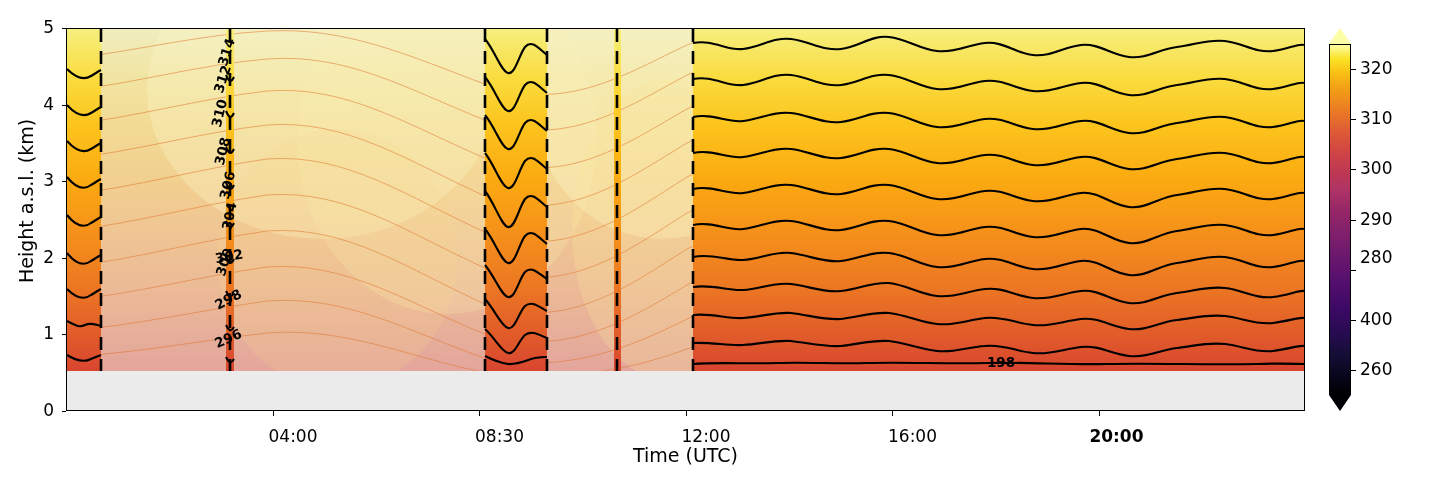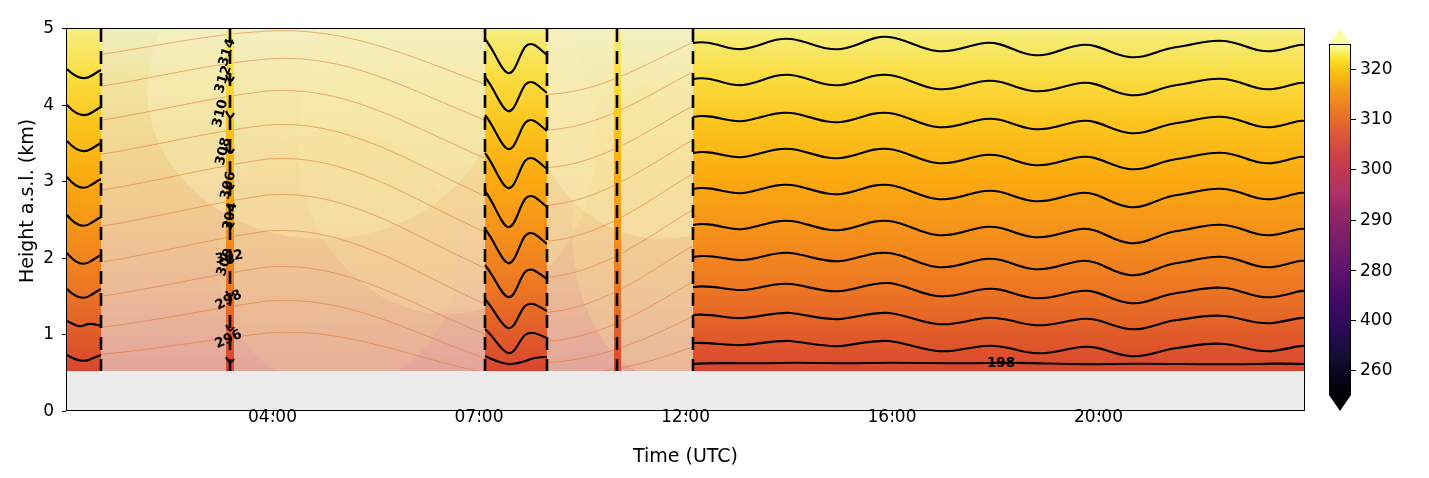--- a/index.html
+++ b/index.html
@@ -19,21 +19,21 @@
   
   .maintitle{position:absolute;left:0;top:2px;width:1429px;text-align:center;
              font-size:19.5px;letter-spacing:.1px;}
   .subtitle{position:absolute;left:80px;top:6px;font-size:18px;}
   .xlabel{position:absolute;left:0;top:444px;width:1371px;text-align:center;font-size:19px;}
   .ylabel{position:absolute;left:-154px;top:190px;width:360px;text-align:center;
           font-size:19px;transform:rotate(-90deg);}
 
   
   .xtick{position:absolute;top:411px;width:0;height:4.5px;border-left:1.1px solid #000;}
-  .xticklab{position:absolute;top:406px;font-size:17px;text-align:center;width:90px;margin-left:-45px;}
+  .xticklab{position:absolute;top:426px;font-size:17px;text-align:right;width:90px;margin-left:-45px;}
   .ytick{position:absolute;left:61.5px;width:4.5px;height:0;border-top:1.1px solid #000;}
   .yticklab{position:absolute;left:10px;width:44px;text-align:right;font-size:17px;margin-top:-11px;}
 
   
   .cbwrap{position:absolute;left:1329px;top:28px;width:22px;height:383px;}
   .cbbody{position:absolute;left:0;top:16px;width:22px;height:351px;
           border:1px solid #000;box-sizing:border-box;}
   .cbgrad{position:absolute;inset:0;
           background:linear-gradient(to top,
             #000004 0%,#07051b 5%,#140e36 11%,#280b53 18%,#3e0966 25%,
@@ -196,27 +196,27 @@
       <div class="clab" style="left: 1001px; top: 362px; transform: translate(-50%, -50%) rotate(0deg);">198</div>
     </div>
 
   <div class="xlabel">Time (UTC)</div>
   <div class="ylabel">Height a.s.l. (km)</div>
 
   <div id="xticks">
       <div class="xtick" style="left: 272.5px;"></div>
       <div class="xticklab" style="left: 272.5px;">04:00</div>
       <div class="xtick" style="left: 479px;"></div>
-      <div class="xticklab" style="left: 479px;">07:00</div>
+      <div class="xticklab" style="left: 479px;">08:30</div>
       <div class="xtick" style="left: 685.5px;"></div>
       <div class="xticklab" style="left: 685.5px;">12:00</div>
       <div class="xtick" style="left: 892px;"></div>
       <div class="xticklab" style="left: 892px;">16:00</div>
       <div class="xtick" style="left: 1098.5px;"></div>
-      <div class="xticklab" style="left: 1098.5px;">20:00</div>
+      <div class="xticklab" style="left: 1098.5px; font-weight: bold;">20:00</div>
     </div>
   <div id="yticks">
       <div class="ytick" style="top: 411px;"></div>
       <div class="yticklab" style="top: 411px;">0</div>
       <div class="ytick" style="top: 334.4px;"></div>
       <div class="yticklab" style="top: 334.4px;">1</div>
       <div class="ytick" style="top: 257.8px;"></div>
       <div class="yticklab" style="top: 257.8px;">2</div>
       <div class="ytick" style="top: 181.2px;"></div>
       <div class="yticklab" style="top: 181.2px;">3</div>
@@ -232,21 +232,21 @@
       <div class="cbgrad"></div>
     </div>
     <div class="cbbot"></div>
   </div>
   <div id="cbticks">
       <div class="cbtick" style="top: 369.929px;"></div>
       <div class="cbticklab" style="top: 369.929px;">260</div>
       <div class="cbtick" style="top: 319.786px;"></div>
       <div class="cbticklab" style="top: 319.786px;">400</div>
       <div class="cbtick" style="top: 269.643px;"></div>
-      <div class="cbticklab" style="top: 271px; text-align: right;">280</div>
+      <div class="cbticklab" style="top: 258px; text-align: right;">280</div>
       <div class="cbtick" style="top: 219.5px;"></div>
       <div class="cbticklab" style="top: 219.5px;">290</div>
       <div class="cbtick" style="top: 169.357px;"></div>
       <div class="cbticklab" style="top: 169.357px;">300</div>
       <div class="cbtick" style="top: 119.214px;"></div>
       <div class="cbticklab" style="top: 119.214px;">310</div>
       <div class="cbtick" style="top: 69.0714px;"></div>
       <div class="cbticklab" style="top: 69.0714px;">320</div>
     </div>
 

